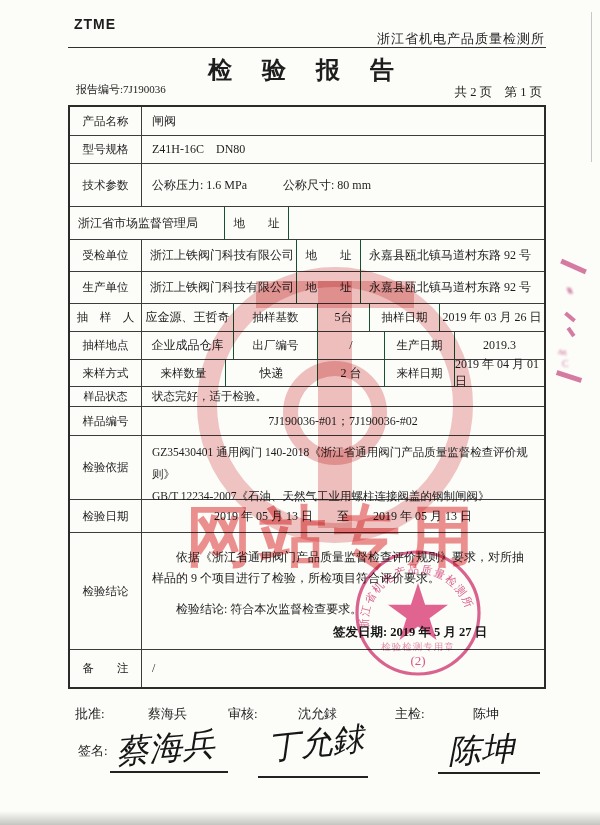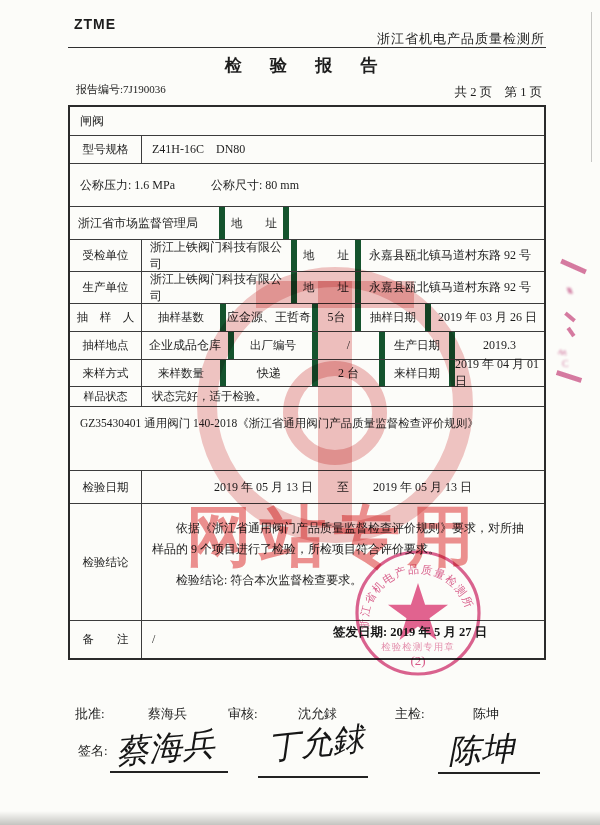--- a/index.html
+++ b/index.html
@@ -4,32 +4,32 @@
 <style>
   html,body{margin:0;padding:0;background:#e8e8e6;}
   .page{position:relative;width:600px;height:825px;background:#fcfcf9;overflow:hidden;
         font-family:"Liberation Serif","DejaVu Serif",serif;color:#1d1d1d;}
   
   .logo{position:absolute;left:74px;top:16px;font-family:"Liberation Sans","DejaVu Sans",sans-serif;
         font-size:14px;font-weight:bold;letter-spacing:1px;}
   .org{position:absolute;right:55px;top:30px;font-size:13px;letter-spacing:1px;}
   .hrule{position:absolute;left:68px;top:47px;width:478px;height:1px;background:#2f2f2f;}
   .title{position:absolute;left:68px;top:54px;width:478px;text-align:center;
-         font-size:17px;font-weight:bold;letter-spacing:12px;}
+         font-size:24px;font-weight:bold;letter-spacing:12px;}
   .repno{position:absolute;left:76px;top:82px;font-size:11px;}
   .pages{position:absolute;right:58px;top:84px;font-size:12.5px;}
   
   .tbl{position:absolute;left:68px;top:105px;width:474px;border:2px solid #2b2b2b;background:transparent;}
   .row{display:flex;border-top:1px solid #3c3c3c;box-sizing:border-box;}
   .row.first{border-top:none;}
   .cl{width:72px;flex:none;border-right:1px solid #3c3c3c;display:flex;align-items:center;
       justify-content:center;font-size:11.5px;text-align:center;box-sizing:border-box;}
   .cv{flex:1;display:flex;align-items:center;padding-left:10px;font-size:12px;box-sizing:border-box;}
   .cv.center{justify-content:center;padding-left:0;}
-  .sub{border-right:6px solid #14532d;display:flex;align-items:center;box-sizing:border-box;flex:none;}
+  .sub{border-right:1px solid #14532d;display:flex;align-items:center;box-sizing:border-box;flex:none;}
   .sub.lab{justify-content:center;font-size:11.5px;}
   .sub.val{padding-left:8px;font-size:12px;}
   .sub.valc{justify-content:center;font-size:12px;padding-left:0;}
   .last{border-right:none;flex:1;}
   .basis{flex:1;padding:6px 16px 6px 10px;font-size:11.5px;line-height:1.9;box-sizing:border-box;}
   .concl{flex:1;padding:14px 12px 6px 10px;font-size:12px;line-height:1.75;box-sizing:border-box;}
   .concl p{margin:0 0 10px 0;text-indent:2em;}
   
   .wm{mix-blend-mode:multiply;pointer-events:none;}
   .logo-circle{position:absolute;left:197px;top:267px;width:236px;height:236px;border:20px solid rgba(222,118,118,.42);
@@ -59,50 +59,52 @@
 
   <div class="logo">ZTME</div>
   <div class="org">浙江省机电产品质量检测所</div>
   <div class="hrule"></div>
   <div class="title">检 验 报 告</div>
   <div class="repno">报告编号:7J190036</div>
   <div class="pages">共 2 页　第 1 页</div>
 
   <div class="tbl">
     <div class="row first" style="height:28px">
+      <div class="cl">产品名称</div>
       <div class="cv">闸阀</div>
     </div>
     <div class="row" style="height:28px">
       <div class="cl">型号规格</div>
       <div class="cv">Z41H-16C　DN80</div>
     </div>
     <div class="row" style="height:43px">
+      <div class="cl">技术参数</div>
       <div class="cv">公称压力: 1.6 MPa　　　公称尺寸: 80 mm</div>
     </div>
     <div class="row" style="height:33px">
       <div class="sub val" style="width:155px">浙江省市场监督管理局</div>
       <div class="sub lab" style="width:64px">地　　址</div>
     </div>
     <div class="row" style="height:32px">
       <div class="cl">受检单位</div>
       <div class="sub val" style="width:155px">浙江上铁阀门科技有限公司</div>
       <div class="sub lab" style="width:64px">地　　址</div>
       <div class="sub val last">永嘉县瓯北镇马道村东路 92 号</div>
     </div>
     <div class="row" style="height:32px">
       <div class="cl">生产单位</div>
       <div class="sub val" style="width:155px">浙江上铁阀门科技有限公司</div>
       <div class="sub lab" style="width:64px">地　　址</div>
       <div class="sub val last">永嘉县瓯北镇马道村东路 92 号</div>
     </div>
     <div class="row" style="height:28px">
       <div class="cl">抽　样　人</div>
+      <div class="sub valc" style="width:92px">应金源、王哲奇</div>
       <div class="sub lab" style="width:84px">抽样基数</div>
-      <div class="sub valc" style="width:92px">应金源、王哲奇</div>
-      <div class="sub valc" style="width:43px">5台</div>
+      <div class="sub valc" style="width:52px">5台</div>
       <div class="sub lab" style="width:70px">抽样日期</div>
       <div class="sub valc last">2019 年 03 月 26 日</div>
     </div>
     <div class="row" style="height:28px">
       <div class="cl">抽样地点</div>
       <div class="sub valc" style="width:92px">企业成品仓库</div>
       <div class="sub lab" style="width:84px">出厂编号</div>
       <div class="sub valc" style="width:67px">/</div>
       <div class="sub lab" style="width:70px">生产日期</div>
       <div class="sub valc last">2019.3</div>
@@ -112,23 +114,29 @@
       <div class="sub lab" style="width:84px">来样数量</div>
       <div class="sub valc" style="width:92px">快递</div>
       <div class="sub valc" style="width:67px">2 台</div>
       <div class="sub lab" style="width:70px">来样日期</div>
       <div class="sub valc last">2019 年 04 月 01 日</div>
     </div>
     <div class="row" style="height:20px">
       <div class="cl" style="font-size:11px">样品状态</div>
       <div class="cv" style="font-size:11.5px">状态完好，适于检验。</div>
     </div>
+    <div class="row" style="height:29px">
+      <div class="cl">样品编号</div>
+      <div class="cv center">7J190036-#01；7J190036-#02</div>
+    </div>
     <div class="row" style="height:64px">
+      <div class="cl">检验依据</div>
       <div class="basis">
         <div>GZ35430401 通用阀门 140-2018《浙江省通用阀门产品质量监督检查评价规则》</div>
+        <div>GB/T 12234-2007《石油、天然气工业用螺柱连接阀盖的钢制闸阀》</div>
       </div>
     </div>
     <div class="row" style="height:33px">
       <div class="cl">检验日期</div>
       <div class="cv center">2019 年 05 月 13 日　　至　　2019 年 05 月 13 日</div>
     </div>
     <div class="row" style="height:117px">
       <div class="cl">检验结论</div>
       <div class="concl">
         <p>依据《浙江省通用阀门产品质量监督检查评价规则》要求，对所抽样品的 9 个项目进行了检验，所检项目符合评价要求。</p>

